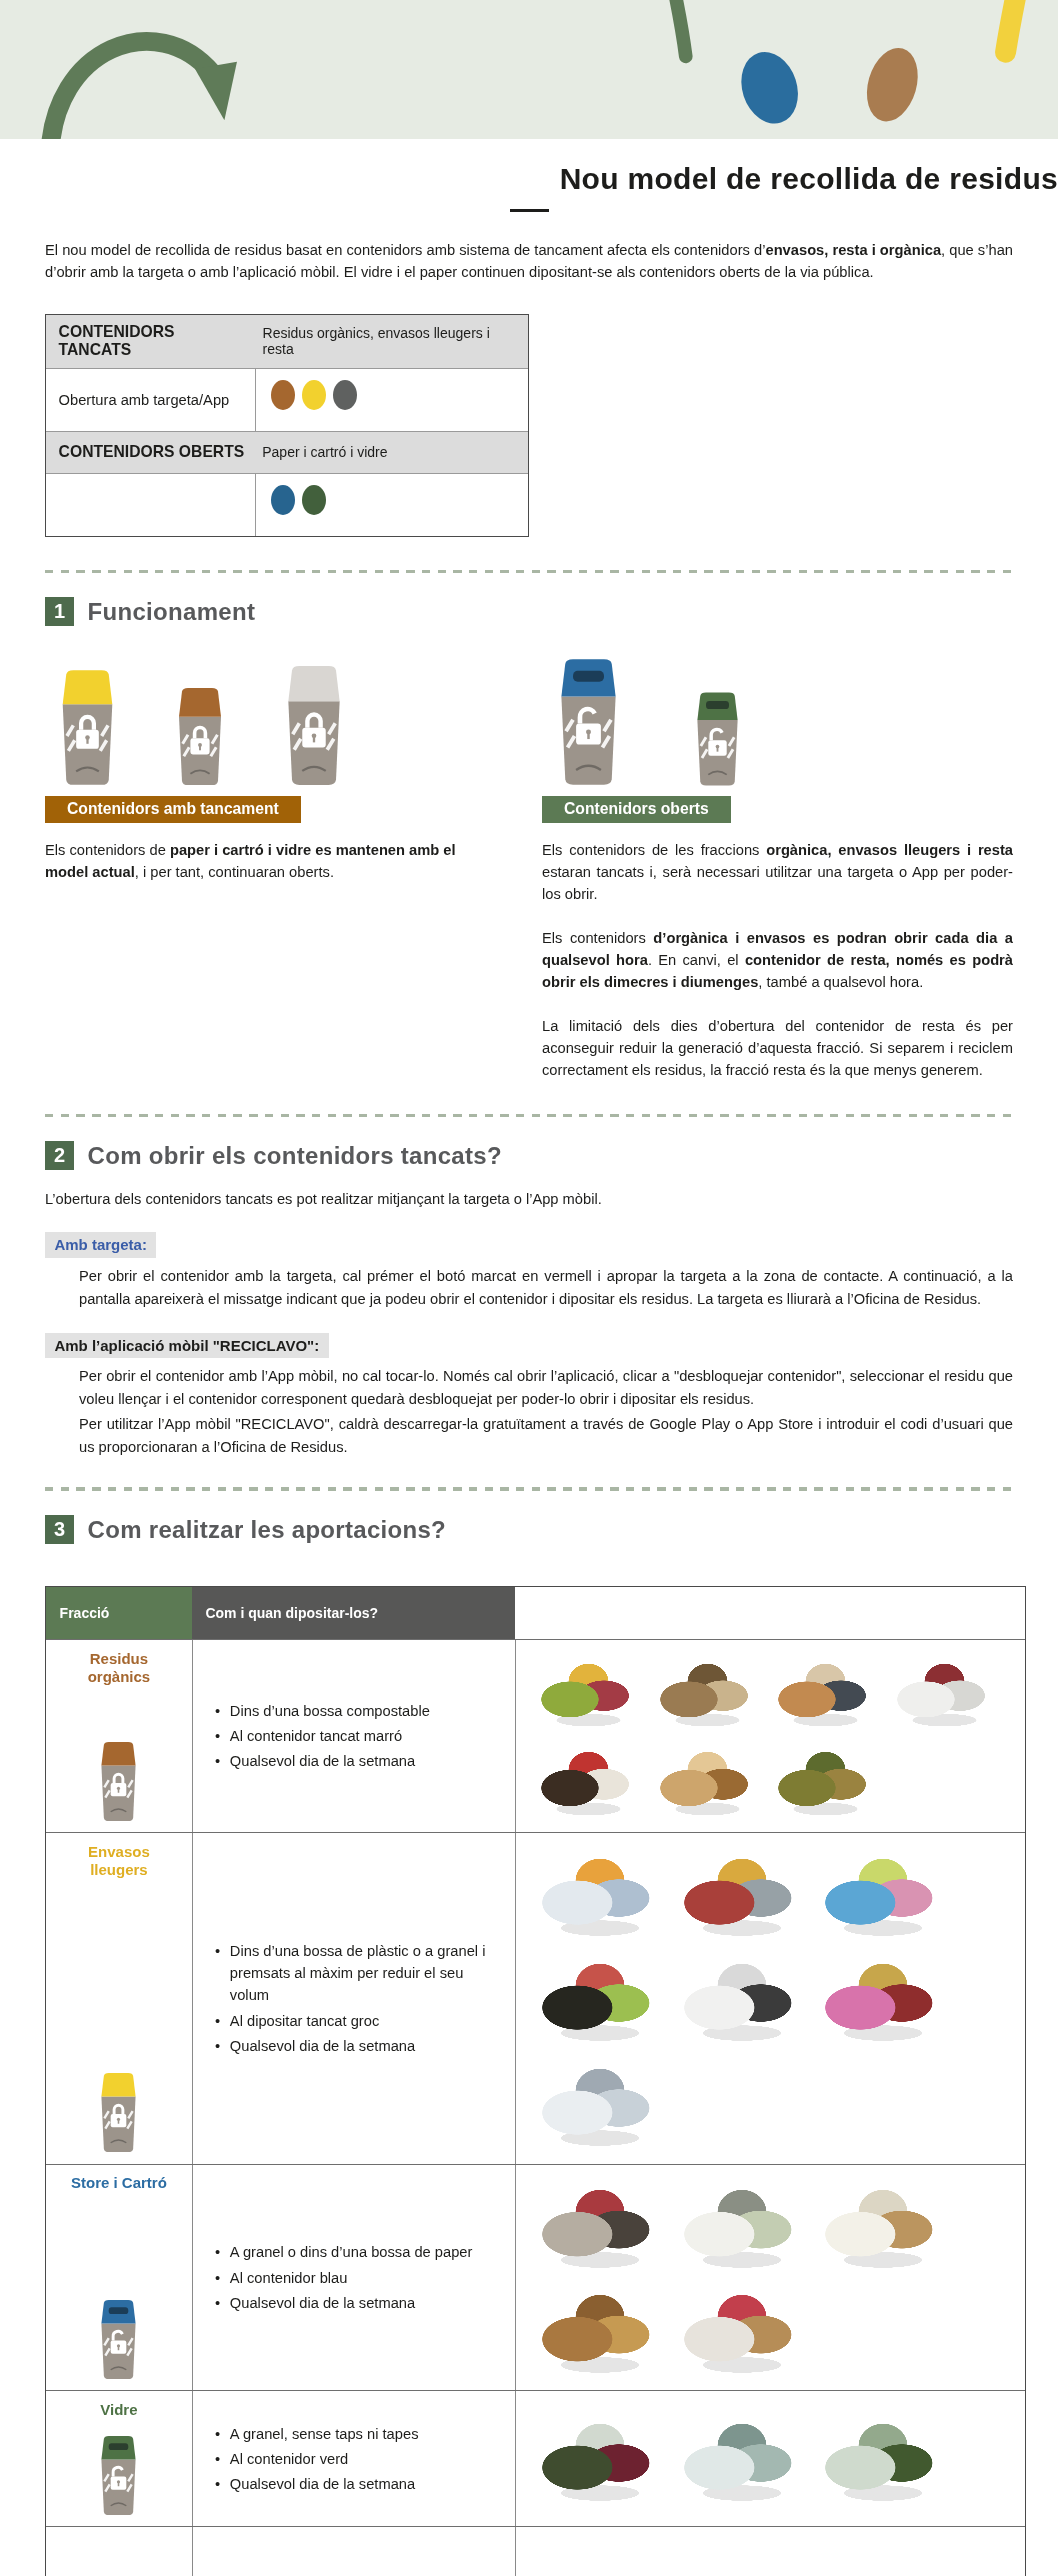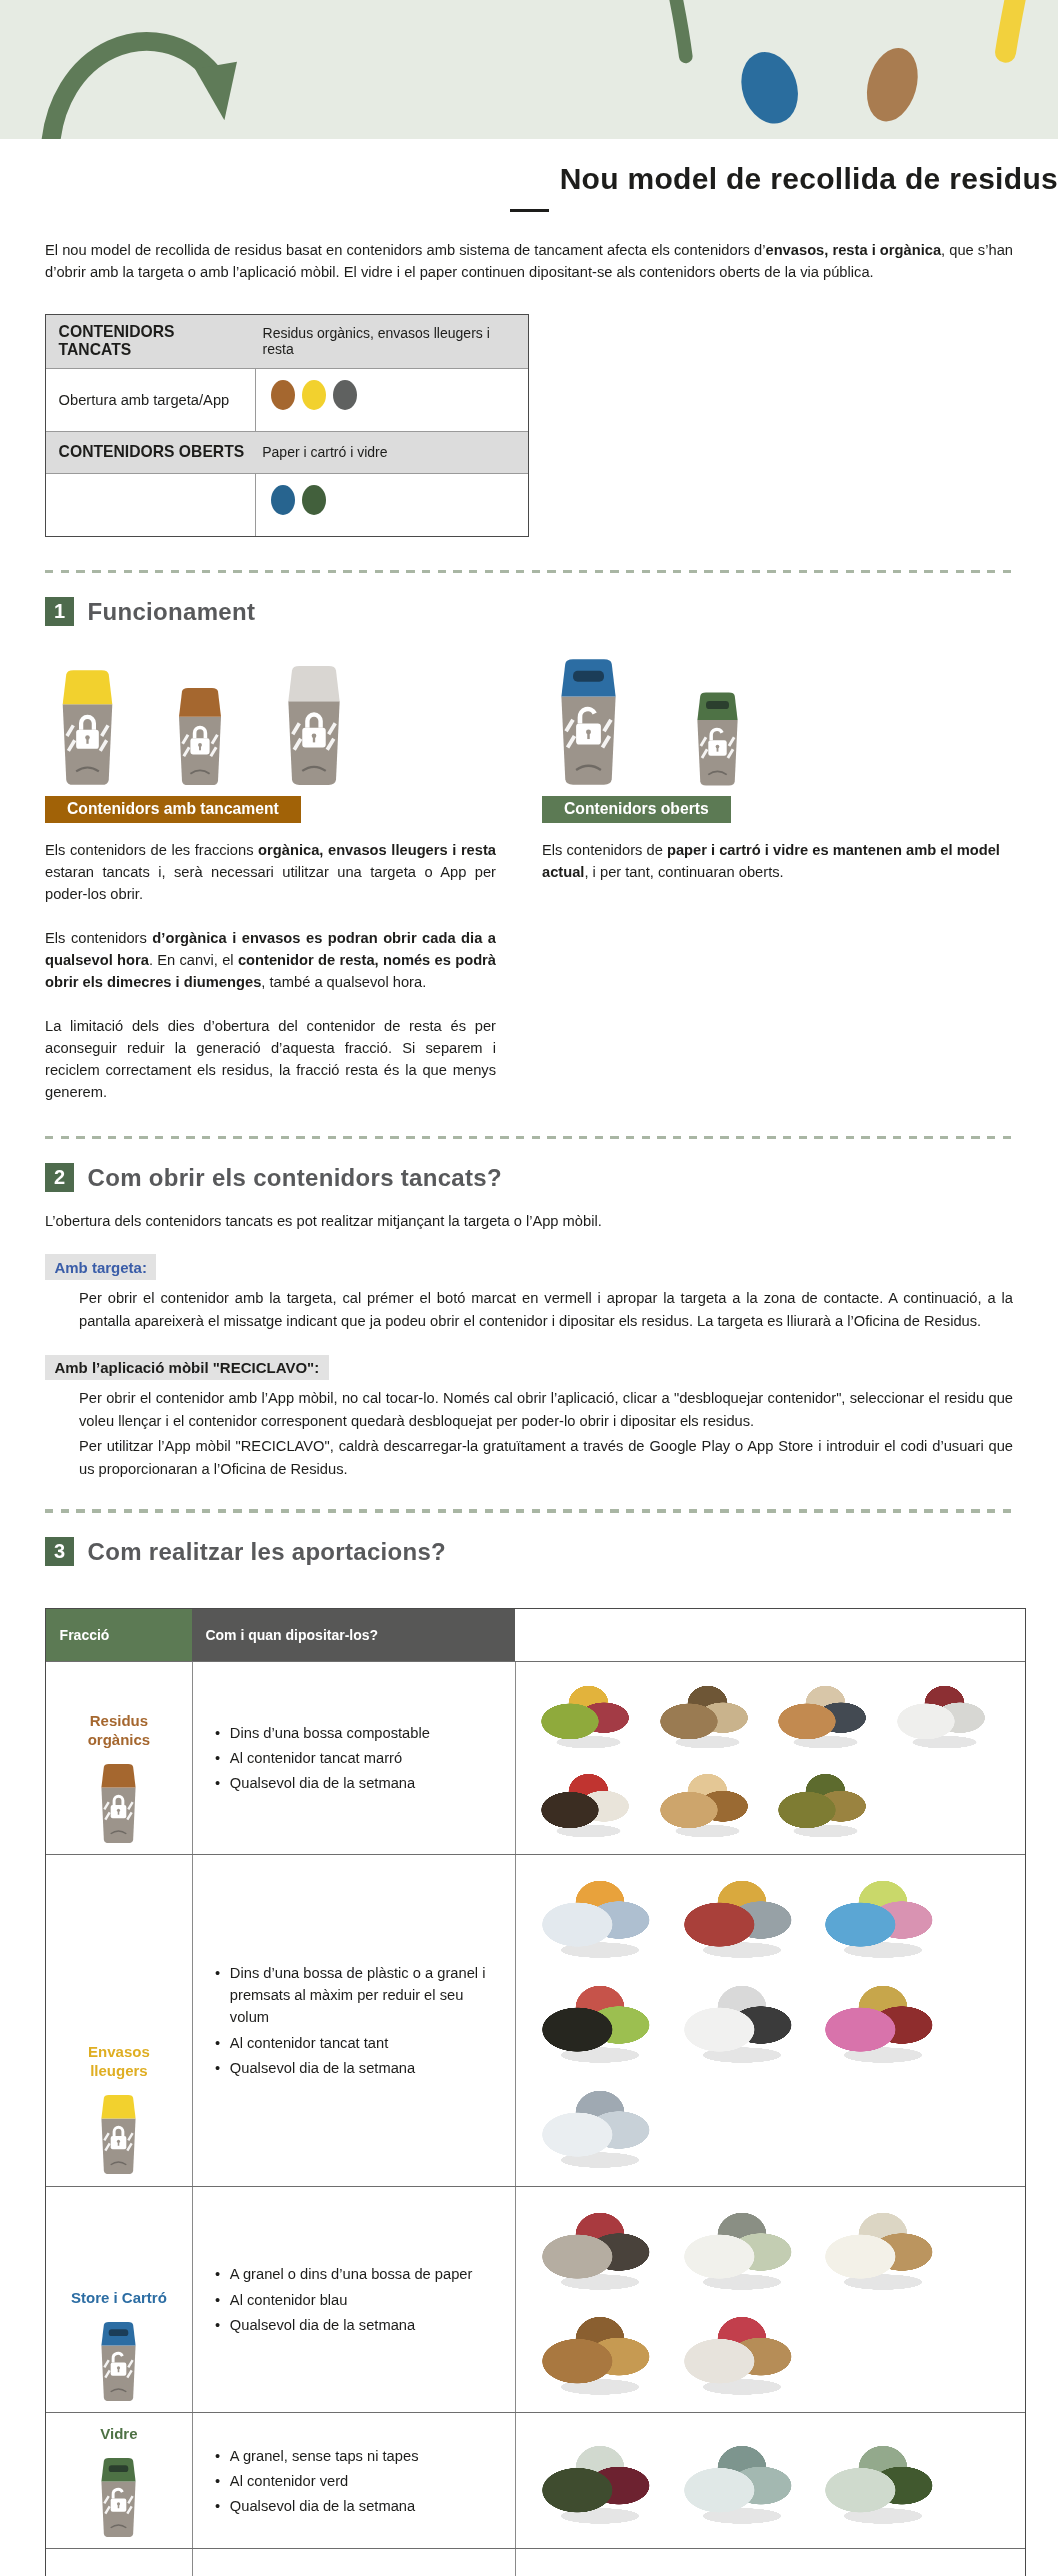--- a/index.html
+++ b/index.html
@@ -61,21 +61,21 @@
   .indent-p + .indent-p{margin-top:2.1px;}
 
   
   .atable{margin:42px 0 0 45px;width:979px;border:1.6px solid #4a4a4a;}
   .arow{display:grid;grid-template-columns:14.9% 33% 52.1%;}
   .arow + .arow{border-top:1px solid #6e6e6e;}
   .ahead .ath{min-height:52px;display:flex;align-items:center;color:#fff;
     font-weight:800;font-size:14px;padding:0 0 0 13.6px;}
   .acell{display:flex;}
   .acell + .acell{border-left:1px solid #8a8a8a;}
-  .afrac{flex-direction:column;align-items:center;justify-content:flex-end;gap:12.6px;padding:9.4px 4.2px;}
+  .afrac{flex-direction:column;align-items:center;justify-content:space-between;gap:12.6px;padding:9.4px 4.2px;}
   .fraction-label{font-weight:800;font-size:15px;text-align:center;max-width:105px;line-height:1.25;}
   .abullets{flex-direction:column;justify-content:center;padding:10.5px 19px;}
   .abullets ul{margin:0;padding:0;list-style:none;}
   .abullets li{font-size:14.7px;line-height:1.5;padding-left:18px;position:relative;margin:3.1px 0;}
   .abullets li::before{content:"•";position:absolute;left:3.1px;top:0;font-size:14.7px;}
   .aphotos{flex-wrap:wrap;align-content:center;align-items:center;gap:13.6px 15.7px;padding:14.7px 21px;}
   .photo{width:var(--pw,105px);aspect-ratio:1.38;
     background:
       radial-gradient(46% 40% at 32% 60%, var(--c1) 0 60%, transparent 61%),
       radial-gradient(40% 34% at 65% 55%, var(--c2) 0 60%, transparent 61%),
@@ -220,26 +220,26 @@
       </div>
   </div>
 
   <div class="two-col labels-row">
     <div><span class="tag" style="background: #a16207;">Contenidors amb tancament</span></div>
     <div><span class="tag" style="background: rgb(92, 122, 84);">Contenidors oberts</span></div>
   </div>
 
   <div class="two-col">
     <div class="col-text">
+      <p class="no-just"><span>Els contenidors de </span><span style="font-weight: 800;">paper i cartró i vidre es mantenen amb el model actual</span><span>, i per tant, continuaran oberts.</span></p>
+    </div>
+    <div class="col-text">
       <p><span>Els contenidors de les fraccions </span><span style="font-weight: 800;">orgànica, envasos lleugers i resta</span><span> estaran tancats i, serà necessari utilitzar una targeta o App per poder-los obrir.</span></p>
       <p><span>Els contenidors </span><span style="font-weight: 800;">d’orgànica i envasos es podran obrir cada dia a qualsevol hora</span><span>. En canvi, el </span><span style="font-weight: 800;">contenidor de resta, només es podrà obrir els dimecres i diumenges</span><span>, també a qualsevol hora.</span></p>
       <p><span>La limitació dels dies d’obertura del contenidor de resta és per aconseguir reduir la generació d’aquesta fracció. Si separem i reciclem correctament els residus, la fracció resta és la que menys generem.</span></p>
-    </div>
-    <div class="col-text">
-      <p class="no-just"><span>Els contenidors de </span><span style="font-weight: 800;">paper i cartró i vidre es mantenen amb el model actual</span><span>, i per tant, continuaran oberts.</span></p>
     </div>
   </div>
 
   <div class="dashline" style="margin-top:10.5px"></div>
 
   
   <div class="sec-head">
     <span class="sec-badge" style="background: rgb(78, 107, 77);">2</span>
     <h2 class="sec-title">Com obrir els contenidors tancats?</h2>
   </div>
@@ -315,21 +315,21 @@
               <path d="M51 88 v-9 a9 9 0 0 1 18 0 v9" fill="none" stroke="#fff" stroke-width="6"></path>
               <rect x="44" y="88" width="32" height="27" rx="4" fill="#fff"></rect>
               <circle cx="60" cy="99" r="3.2" fill="#9C948B"></circle>
               <rect x="58.4" y="99" width="3.2" height="9" fill="#9C948B"></rect>
               <path d="M44 147 q16 -11 32 0" fill="none" stroke="#6f6a64" stroke-width="3"></path>
             </svg></div>
       </div>
       <div class="acell abullets">
         <ul>
           <li>Dins d’una bossa de plàstic o a granel i premsats al màxim per reduir el seu volum</li>
-          <li>Al contenidor tancat tant</li>
+          <li>Al dipositar tancat groc</li>
           <li>Qualsevol dia de la setmana</li>
         </ul>
       </div>
       <div class="acell aphotos" style="--pw:126px">
           <div class="photo" style="--c1: #E3E9EE; --c2: #AEBFD0; --c3: #E8A23C;"></div>
           <div class="photo" style="--c1: #A9403A; --c2: #97A1A6; --c3: #D9A93E;"></div>
           <div class="photo" style="--c1: #5BA6D4; --c2: #D993B2; --c3: #C9D86A;"></div>
           <div class="photo" style="--c1: #26261F; --c2: #9CBF50; --c3: #C6534A;"></div>
           <div class="photo" style="--c1: #F1F1F0; --c2: #3B3B3B; --c3: #D9D9D9;"></div>
           <div class="photo" style="--c1: #D873AB; --c2: #8F2D2D; --c3: #C7A64B;"></div>

